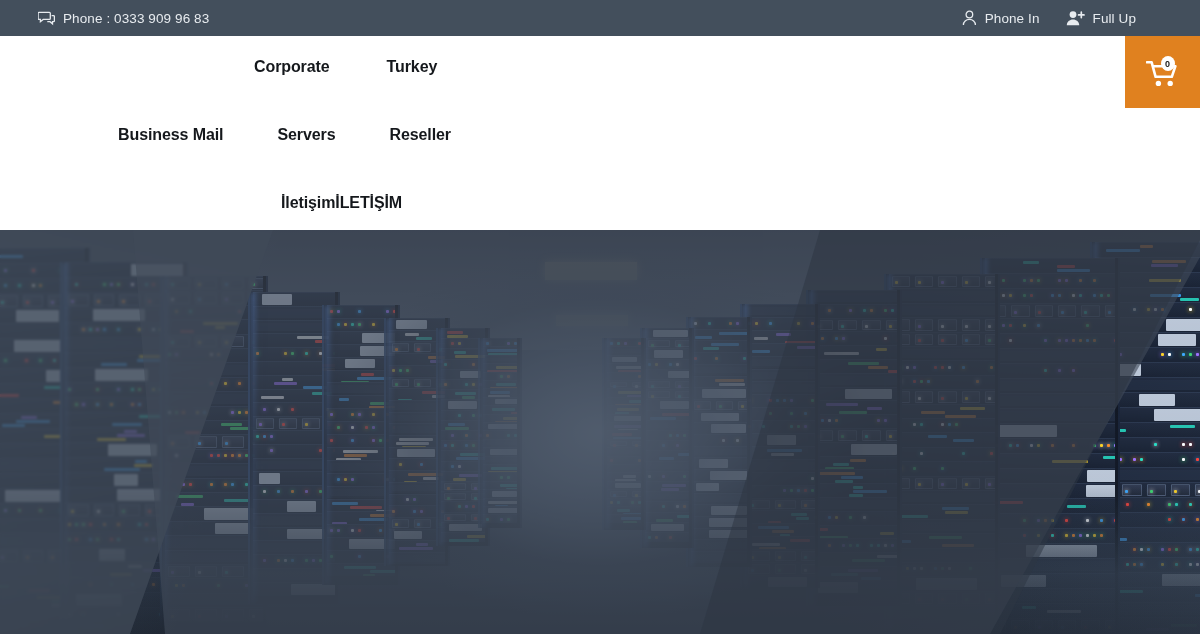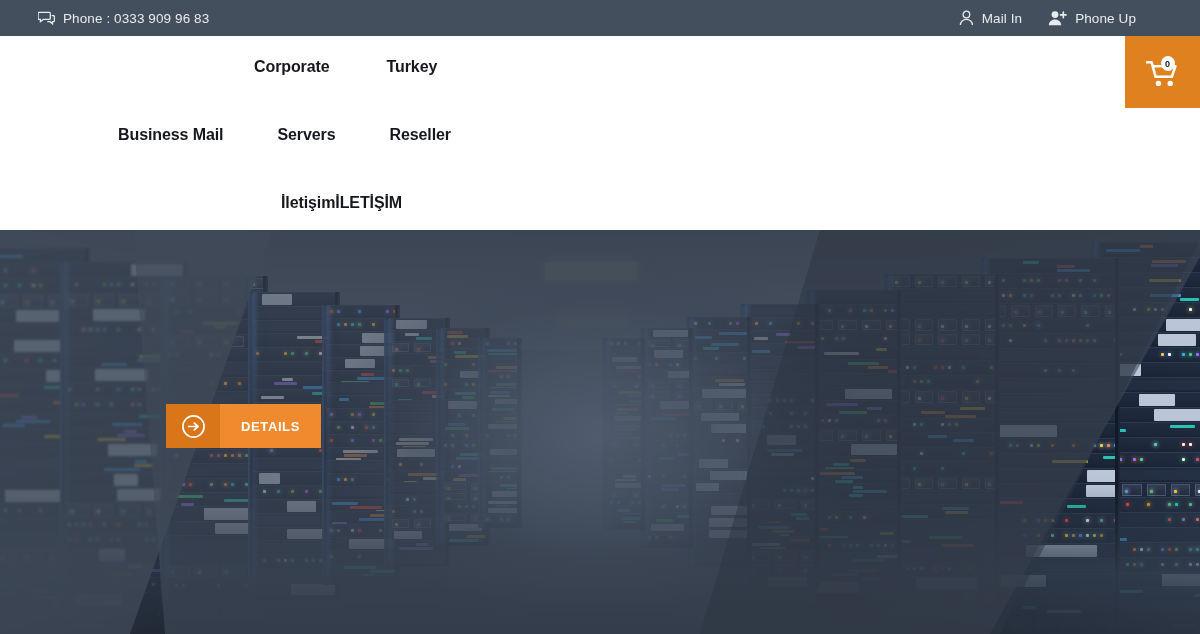--- a/index.html
+++ b/index.html
@@ -206,31 +206,31 @@
       </div>
     </div>
     <div class="topbar-right">
       <div class="tb-item">
         <span class="tb-icon">
           <svg width="15" height="16" viewBox="0 0 15 16">
             <circle cx="7.4" cy="4.5" r="3.3" fill="none" stroke="#e7ebef" stroke-width="1.3"></circle>
             <path d="M1.4 15c0-3.3 2.7-5.6 6-5.6s6 2.3 6 5.6" fill="none" stroke="#e7ebef" stroke-width="1.3"></path>
           </svg>
         </span>
-        <span class="tb-text">Mail In</span>
+        <span class="tb-text">Phone In</span>
       </div>
       <div class="tb-item">
         <span class="tb-icon">
           <svg width="19" height="16" viewBox="0 0 19 16">
             <circle cx="7" cy="4.6" r="3.4" fill="#e7ebef"></circle>
             <path d="M.8 15.2c0-3.4 2.8-5.7 6.2-5.7s6.2 2.3 6.2 5.7z" fill="#e7ebef"></path>
             <path d="M15.3 2.2v5.4M12.6 4.9h5.4" stroke="#e7ebef" stroke-width="1.7" stroke-linecap="round"></path>
           </svg>
         </span>
-        <span class="tb-text">Phone Up</span>
+        <span class="tb-text">Full Up</span>
       </div>
     </div>
   </div>
 
   <div class="header">
 
 
     <div class="nav">
       <div class="nav-row r1">
         <span class="nav-item">Corporate</span>
@@ -2165,24 +2165,15 @@
       <div class="floor"></div>
       <div class="depth-fog"></div>
       <div class="sheen"></div>
     </div>
 
     <div class="wedge-left"></div>
     <div class="wedge-center"></div>
     <div class="wedge-right-dark"></div>
 
     <div class="hero-content">
-      <div class="btn-details">
-        <span class="btn-icon">
-          <svg width="25" height="25" viewBox="0 0 25 25">
-            <circle cx="12.5" cy="12.5" r="10.6" fill="none" stroke="#ffffff" stroke-width="1.7"></circle>
-            <path d="M7.6 12.5h9.4M13.3 9.1l3.7 3.4-3.7 3.4" fill="none" stroke="#ffffff" stroke-width="1.7" stroke-linecap="round" stroke-linejoin="round"></path>
-          </svg>
-        </span>
-        <span class="btn-label">DETAILS</span>
-      </div>
     </div>
   </div>
 </div>
 
 </body></html>

